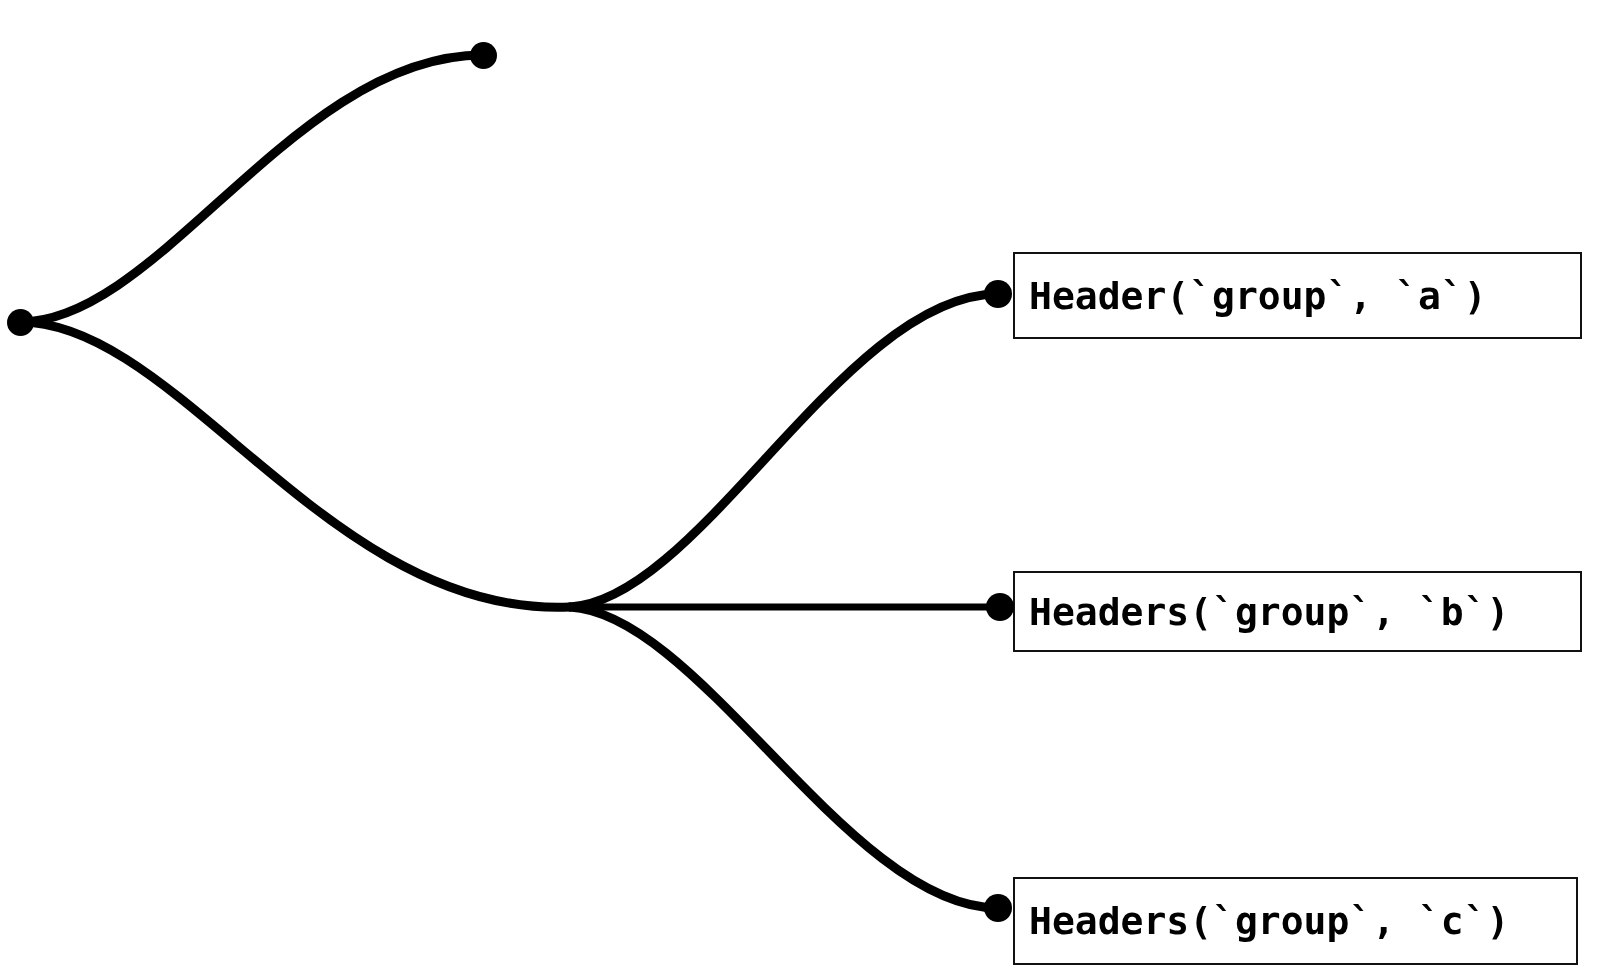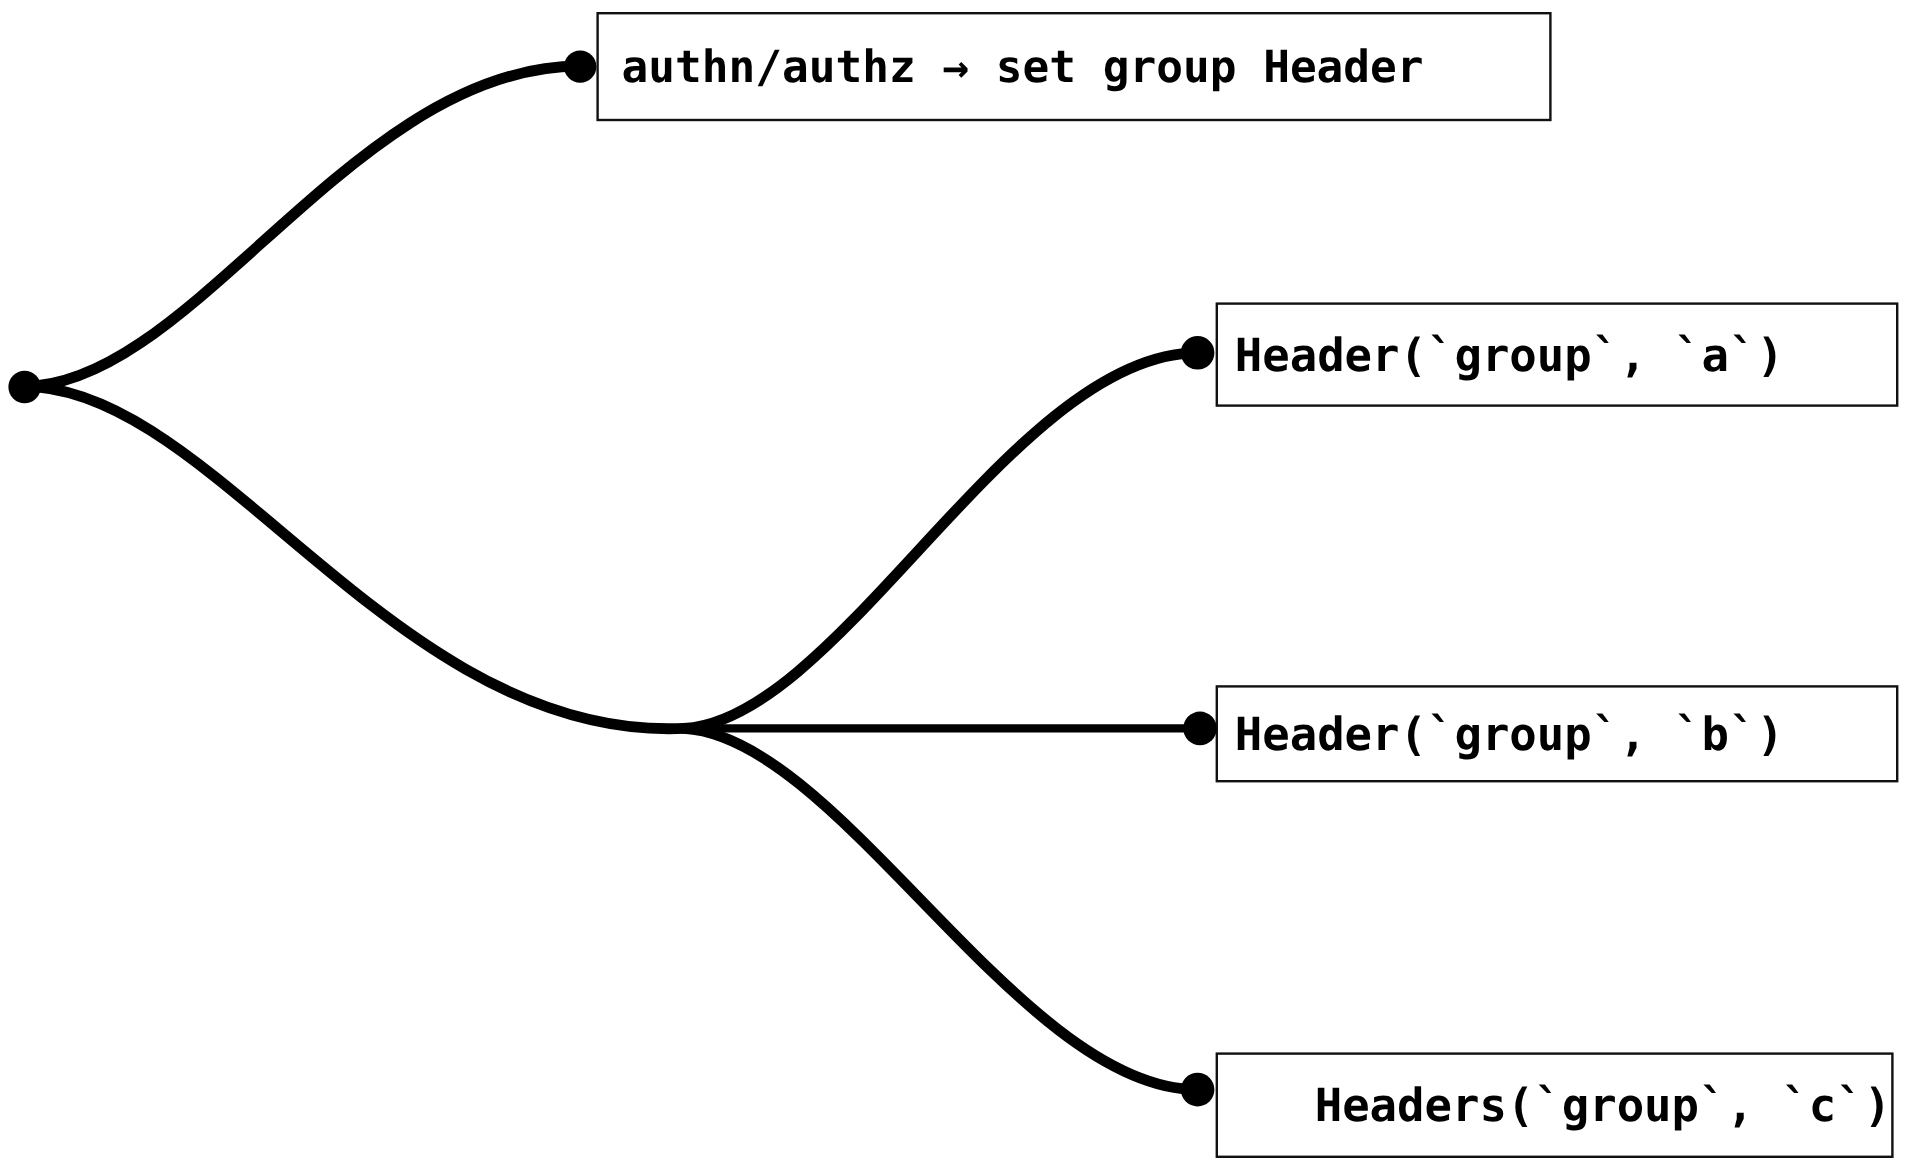--- a/index.html
+++ b/index.html
@@ -65,21 +65,20 @@
     left: 1013px;
     top: 571px;
     width: 569px;
     height: 81px;
   }
   #node-header-c {
     left: 1013px;
     top: 877px;
     width: 565px;
     height: 88px;
-    justify-content: flex-end;
   }
   #node-header-a .node-label,
   #node-header-b .node-label,
   #node-header-c .node-label {
     font-size: 38px;
     padding-left: 14px;
   }
   .dot {
     position: absolute;
     background: #000000;
@@ -106,32 +105,29 @@
     <path d="M 570 607 C 700 600 845 294 998 294" fill="none" stroke="#000000" stroke-width="9" stroke-linecap="round"></path>
 
     <path d="M 570 607 L 1000 607" fill="none" stroke="#000000" stroke-width="7" stroke-linecap="butt"></path>
 
     <path d="M 570 607 C 700 614 850 908 998 908" fill="none" stroke="#000000" stroke-width="9" stroke-linecap="round"></path>
   </svg>
 
   <div class="dot" id="dot-origin"></div>
 
   <div class="dot" id="dot-root-topic"></div>
-  <div class="node-box" id="node-root-topic">
-    <span class="node-label">authn/authz → set group Header</span>
-  </div>
 
   <div class="dot" id="dot-header-a"></div>
   <div class="node-box" id="node-header-a">
     <span class="node-label">Header(`group`, `a`)</span>
   </div>
 
   <div class="dot" id="dot-header-b"></div>
   <div class="node-box" id="node-header-b">
-    <span class="node-label">Header(`group`, `b`)</span>
+    <span class="node-label">Headers(`group`, `b`)</span>
   </div>
 
   <div class="dot" id="dot-header-c"></div>
   <div class="node-box" id="node-header-c">
     <span class="node-label">Headers(`group`, `c`)</span>
   </div>
 
 </div>
 
 </body></html>

